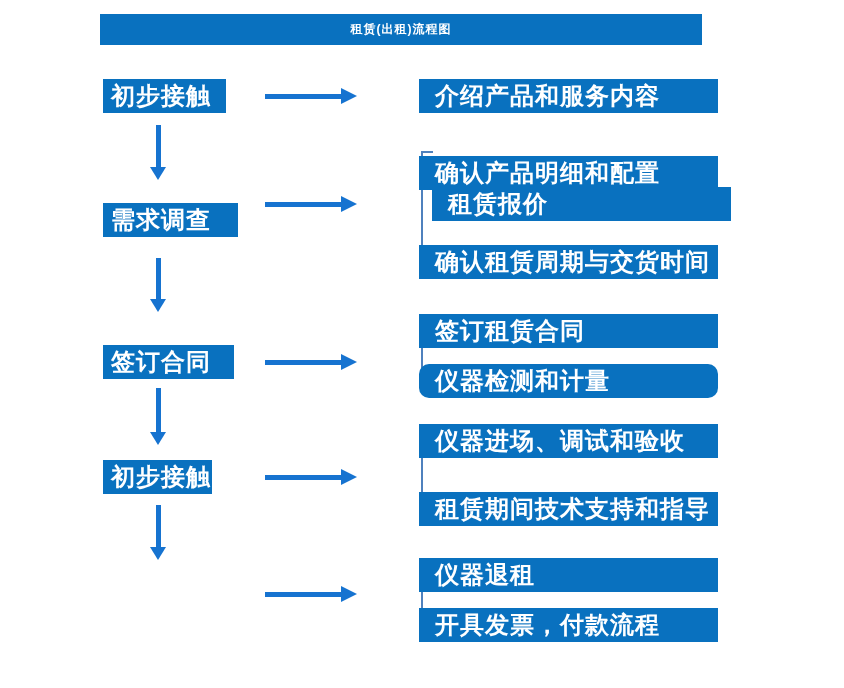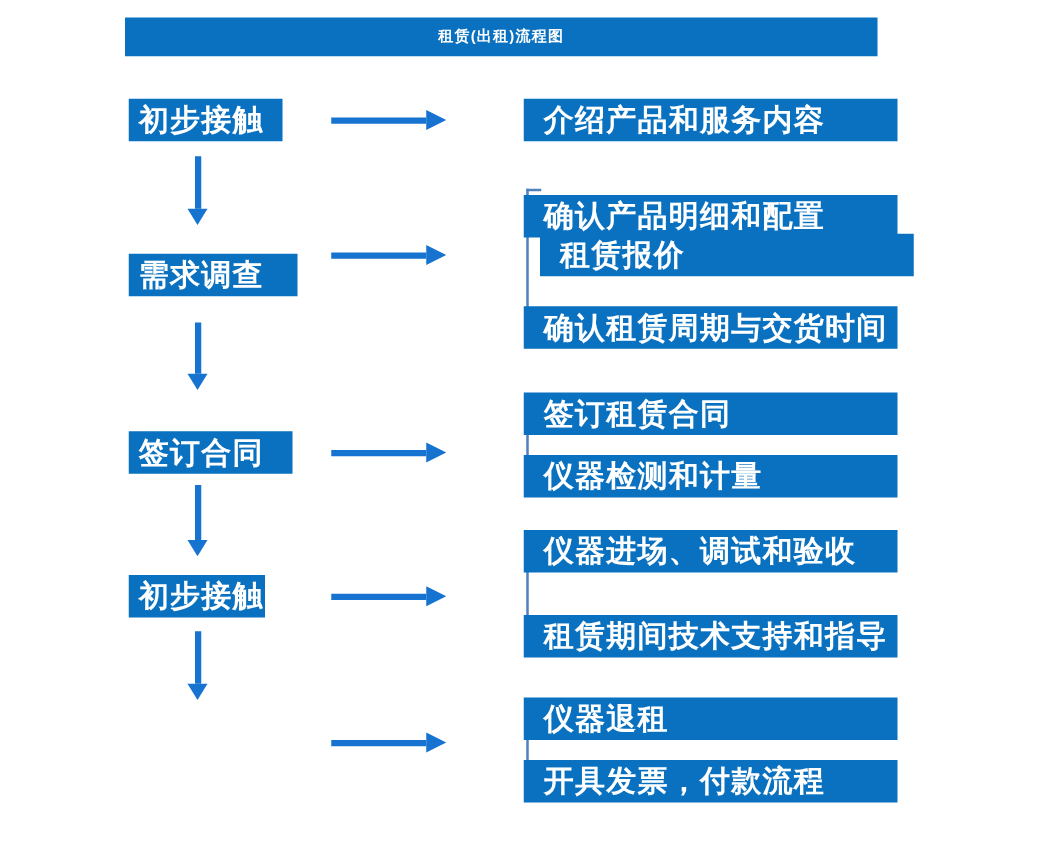--- a/index.html
+++ b/index.html
@@ -128,19 +128,19 @@
   <div class="bracket" style="top:151px; height:111px;"></div>
   <div class="bracket" style="top:329px; height:53px;"></div>
   <div class="bracket" style="top:446px; height:52px;"></div>
   <div class="bracket" style="top:574px; height:52px;"></div>
 
   <div class="box rbox" style="top:79px;">介绍产品和服务内容</div>
   <div class="box rbox" style="top:136px;margin-top:20px;">确认产品明细和配置</div>
   <div class="box rbox" style="top:187px;margin-left:13px;">租赁报价</div>
   <div class="box rbox" style="top:245px;">确认租赁周期与交货时间</div>
   <div class="box rbox" style="top:314px;">签订租赁合同</div>
-  <div class="box rbox" style="top:364px;">仪器检测和计量</div>
+  <div class="box rbox" style="top:364px;border-radius:10px;">仪器检测和计量</div>
   <div class="box rbox" style="top:424px;font-family:Liberation Mono, monospace;">仪器进场、调试和验收</div>
   <div class="box rbox" style="top:492px;">租赁期间技术支持和指导</div>
   <div class="box rbox" style="top:558px;">仪器退租</div>
   <div class="box rbox" style="top:608px;">开具发票，付款流程</div>
 
 </div>
 
 </body></html>

